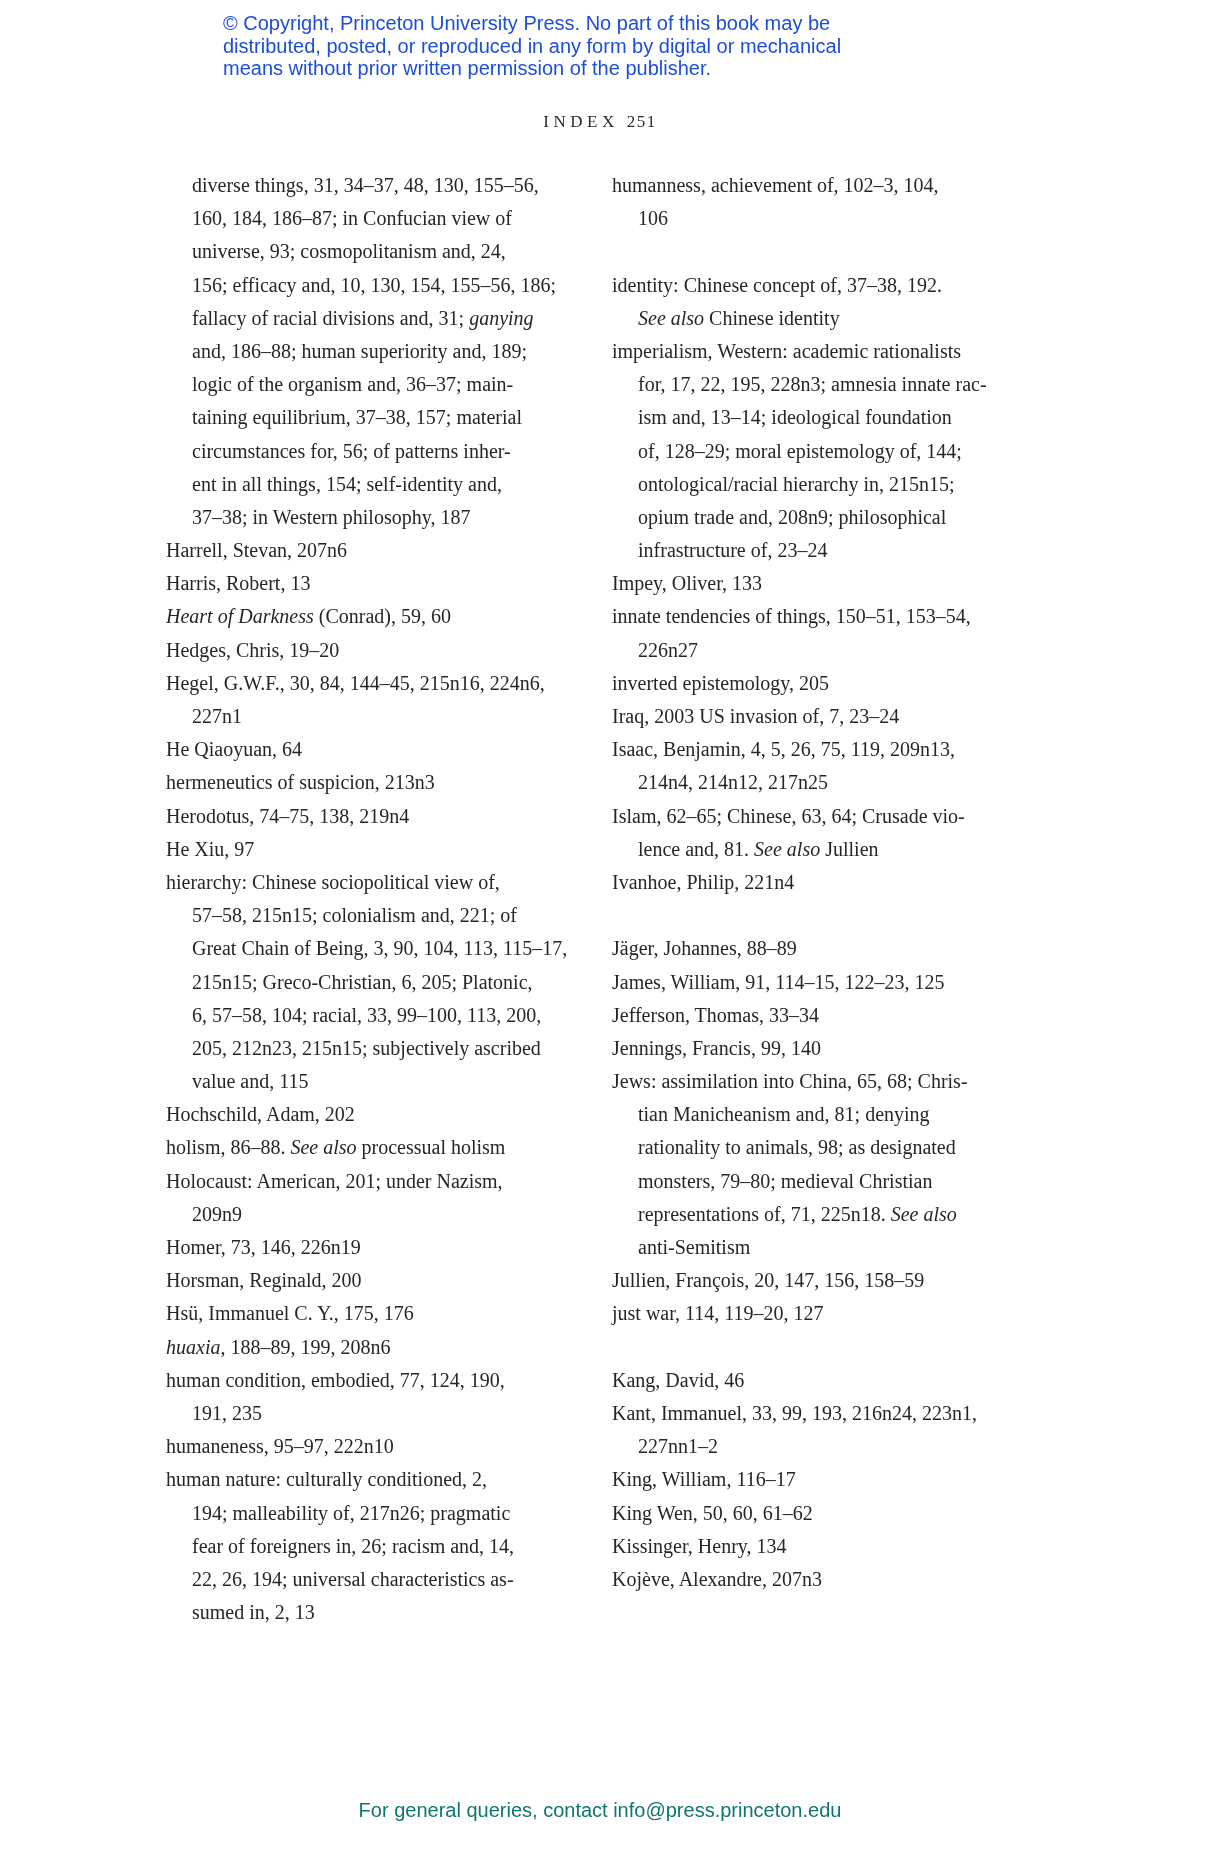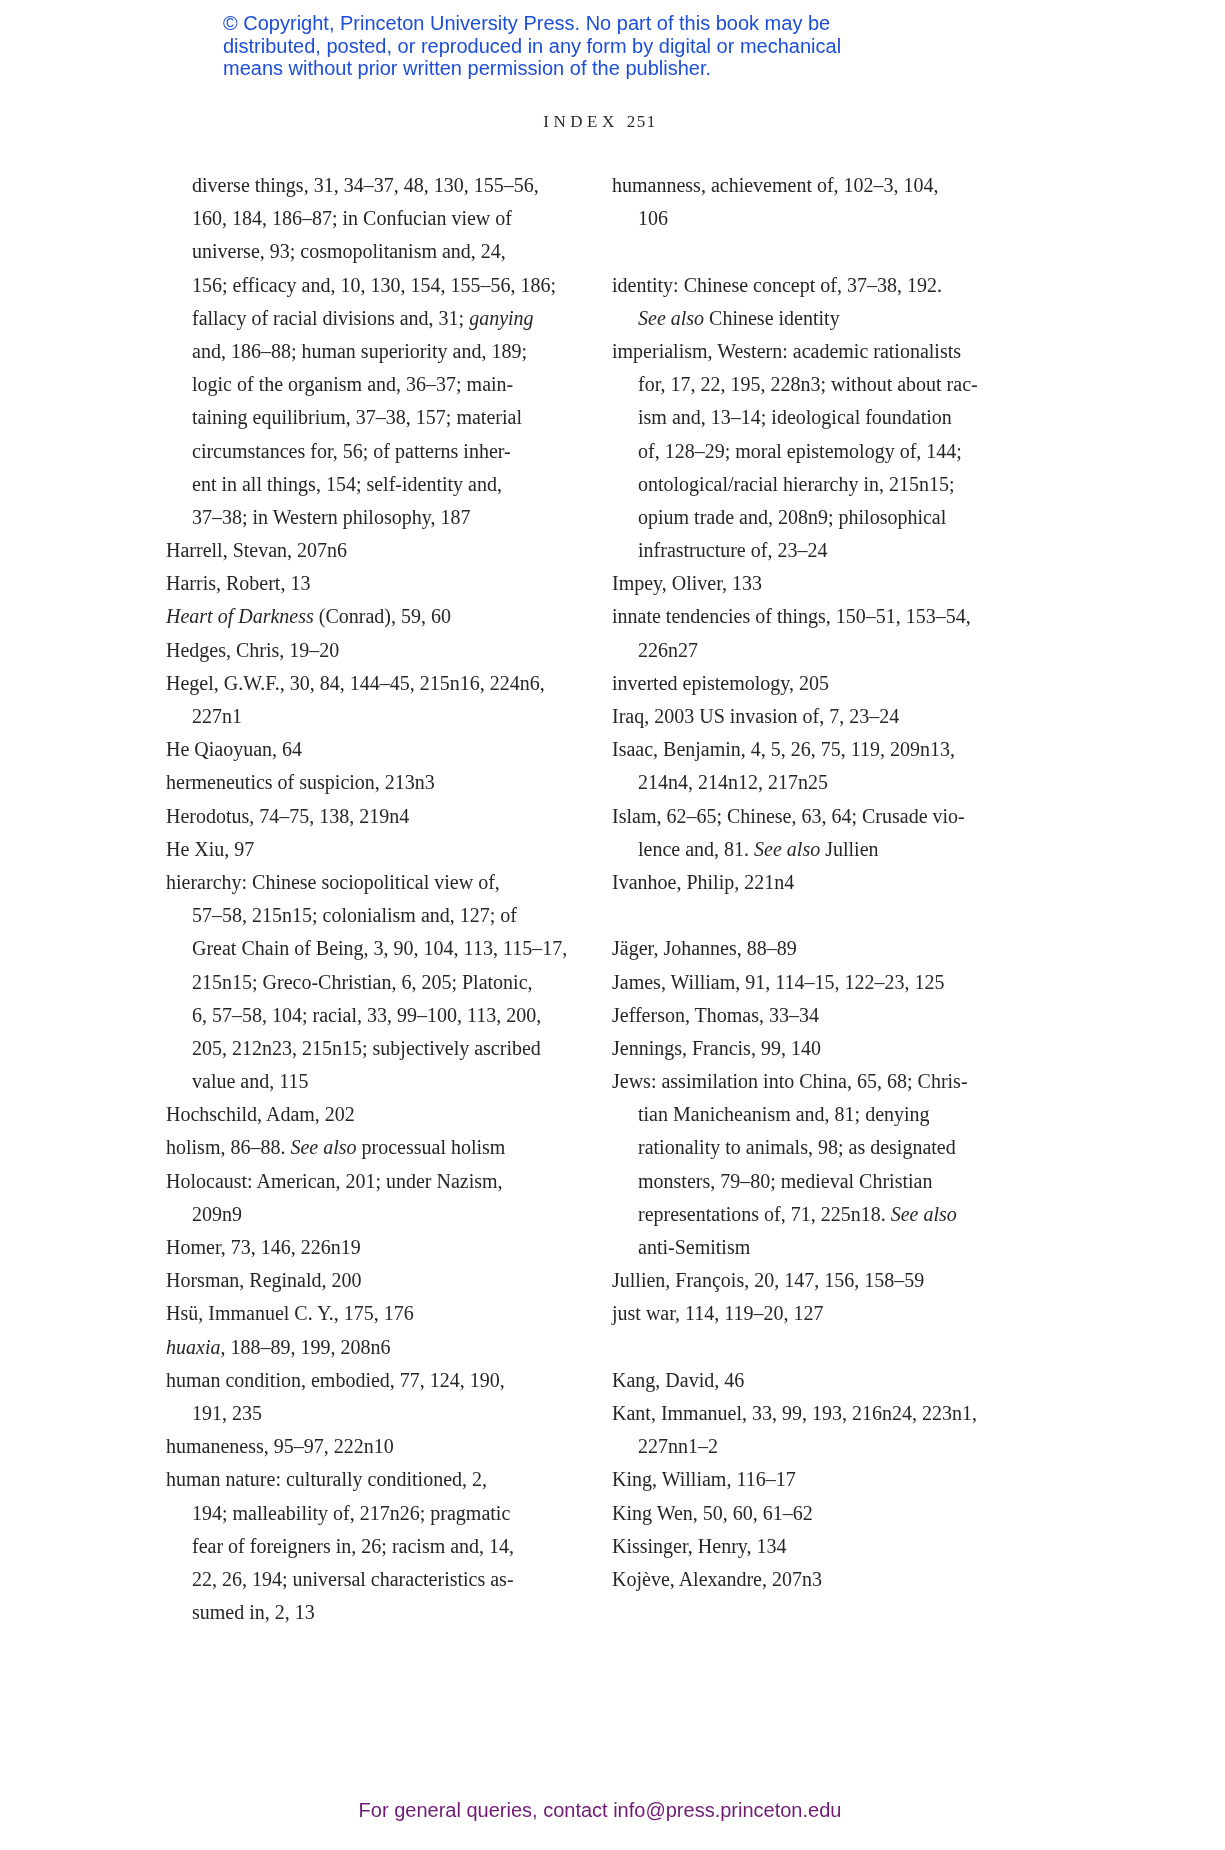--- a/index.html
+++ b/index.html
@@ -37,21 +37,21 @@
     white-space: nowrap;
     color: #262626;
   }
   .line.indent { padding-left: 26px; }
   .line em { font-style: italic; }
   .page-footer {
     position: absolute; left: 166px; top: 1799px; width: 868px;
     text-align: center;
     font-family: "Liberation Sans", sans-serif;
     font-size: 20px;
-    color: #701a75;
+    color: #0f766e;
   }
 </style>
 </head>
 <body>
 
 <div class="copyright">
   <div>© Copyright, Princeton University Press. No part of this book may be</div>
   <div>distributed, posted, or reproduced in any form by digital or mechanical</div>
   <div>means without prior written permission of the publisher.</div>
 </div>
@@ -77,21 +77,21 @@
       <div class="line"><span>Harris, Robert, 13</span></div>
       <div class="line"><em>Heart of Darkness</em><span> (Conrad), 59, 60</span></div>
       <div class="line"><span>Hedges, Chris, 19–20</span></div>
       <div class="line"><span>Hegel, G.W.F., 30, 84, 144–45, 215n16, 224n6,</span></div>
       <div class="line indent"><span>227n1</span></div>
       <div class="line"><span>He Qiaoyuan, 64</span></div>
       <div class="line"><span>hermeneutics of suspicion, 213n3</span></div>
       <div class="line"><span>Herodotus, 74–75, 138, 219n4</span></div>
       <div class="line"><span>He Xiu, 97</span></div>
       <div class="line"><span>hierarchy: Chinese sociopolitical view of,</span></div>
-      <div class="line indent"><span>57–58, 215n15; colonialism and, 127; of</span></div>
+      <div class="line indent"><span>57–58, 215n15; colonialism and, 221; of</span></div>
       <div class="line indent"><span>Great Chain of Being, 3, 90, 104, 113, 115–17,</span></div>
       <div class="line indent"><span>215n15; Greco-Christian, 6, 205; Platonic,</span></div>
       <div class="line indent"><span>6, 57–58, 104; racial, 33, 99–100, 113, 200,</span></div>
       <div class="line indent"><span>205, 212n23, 215n15; subjectively ascribed</span></div>
       <div class="line indent"><span>value and, 115</span></div>
       <div class="line"><span>Hochschild, Adam, 202</span></div>
       <div class="line"><span>holism, 86–88. </span><em>See also</em><span> processual holism</span></div>
       <div class="line"><span>Holocaust: American, 201; under Nazism,</span></div>
       <div class="line indent"><span>209n9</span></div>
       <div class="line"><span>Homer, 73, 146, 226n19</span></div>
@@ -107,21 +107,21 @@
       <div class="line indent"><span>22, 26, 194; universal characteristics as-</span></div>
       <div class="line indent"><span>sumed in, 2, 13</span></div>
     </div>
   <div class="col" id="col-right">
       <div class="line"><span>humanness, achievement of, 102–3, 104,</span></div>
       <div class="line indent"><span>106</span></div>
       <div class="line">&nbsp;</div>
       <div class="line"><span>identity: Chinese concept of, 37–38, 192.</span></div>
       <div class="line indent"><em>See also</em><span> Chinese identity</span></div>
       <div class="line"><span>imperialism, Western: academic rationalists</span></div>
-      <div class="line indent"><span>for, 17, 22, 195, 228n3; without about rac-</span></div>
+      <div class="line indent"><span>for, 17, 22, 195, 228n3; amnesia innate rac-</span></div>
       <div class="line indent"><span>ism and, 13–14; ideological foundation</span></div>
       <div class="line indent"><span>of, 128–29; moral epistemology of, 144;</span></div>
       <div class="line indent"><span>ontological/racial hierarchy in, 215n15;</span></div>
       <div class="line indent"><span>opium trade and, 208n9; philosophical</span></div>
       <div class="line indent"><span>infrastructure of, 23–24</span></div>
       <div class="line"><span>Impey, Oliver, 133</span></div>
       <div class="line"><span>innate tendencies of things, 150–51, 153–54,</span></div>
       <div class="line indent"><span>226n27</span></div>
       <div class="line"><span>inverted epistemology, 205</span></div>
       <div class="line"><span>Iraq, 2003 US invasion of, 7, 23–24</span></div>

